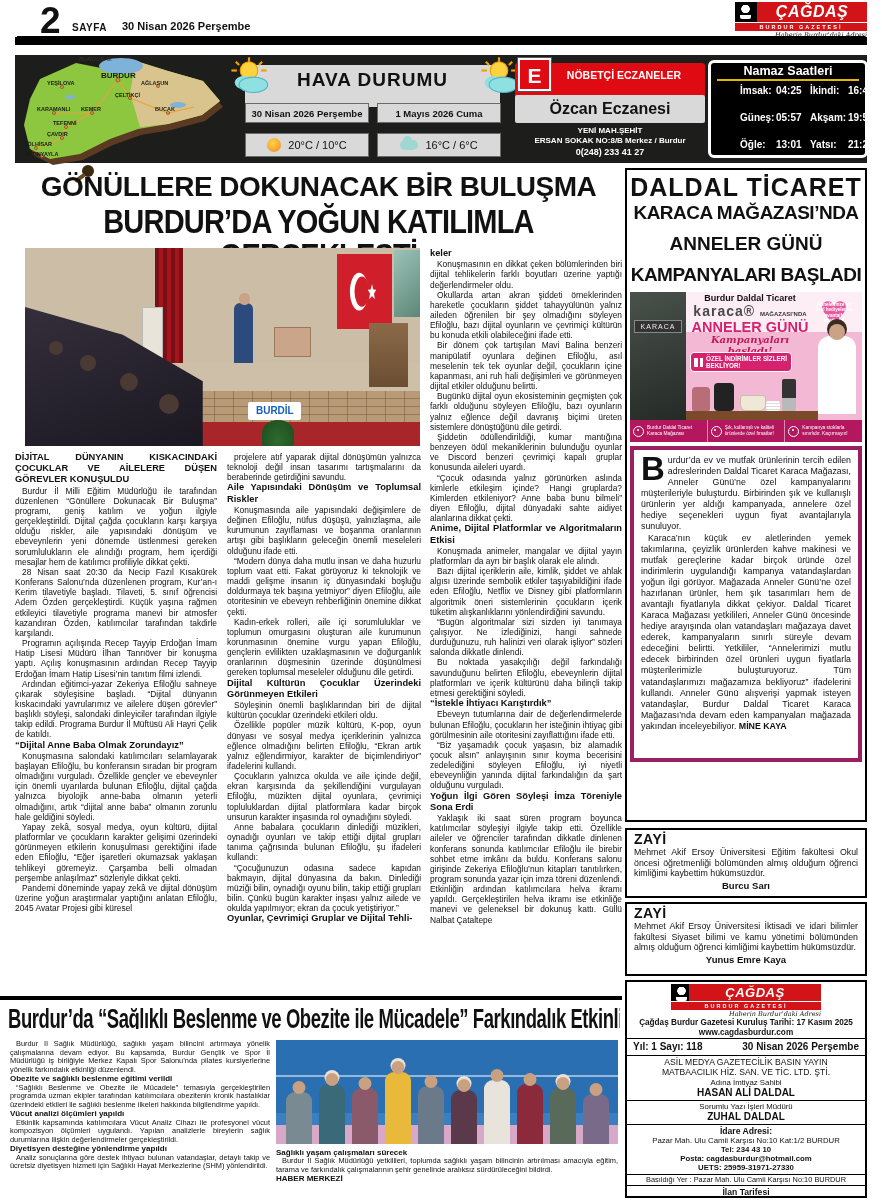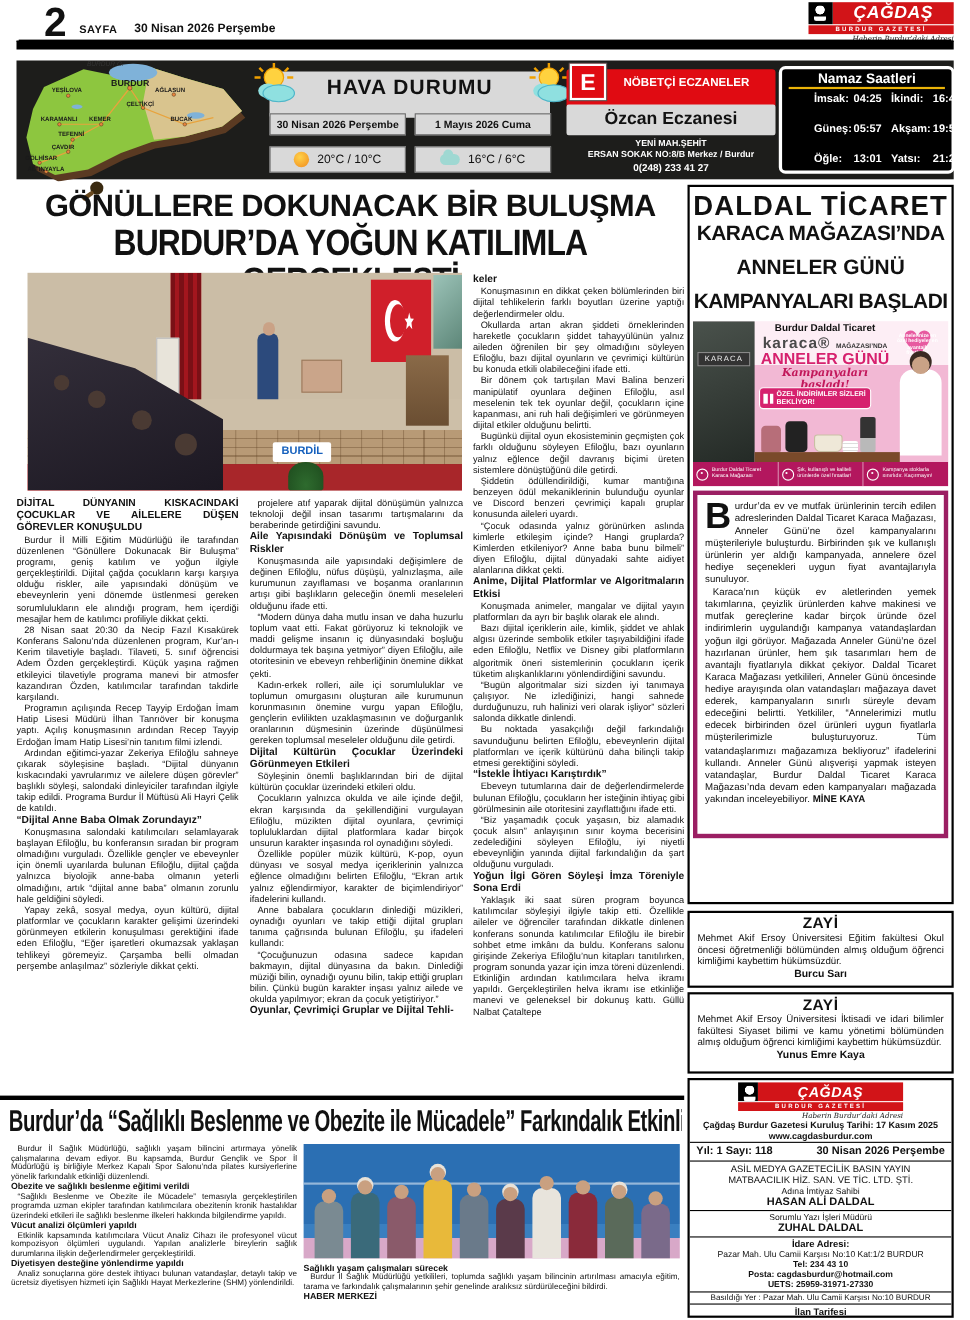--- a/index.html
+++ b/index.html
@@ -109,21 +109,21 @@
   .pf-cell{flex:1;display:flex;align-items:center;gap:3px;padding:0 3px;border-right:1px solid rgba(255,255,255,.5);font-size:4.8px;line-height:1.2;}
   .pf-cell:last-child{border-right:none;}
   .pf-ic{width:9px;height:9px;border:1px solid #fff;border-radius:50%;flex:none;position:relative;}
   .pf-ic:after{content:"";position:absolute;left:2.5px;top:2.5px;width:2px;height:2px;background:#fff;border-radius:50%;}
   .ad-text{margin:4px 3px;border:4px solid #9b1f63;padding:5px 7px;height:316px;overflow:hidden;text-align:justify;font-size:8.8px;line-height:1.26;box-sizing:border-box;}
   .ad-text p{margin:0;}
   .ad-text p.ind{text-indent:7px;}
   .dropcap{float:left;font-size:33px;font-weight:900;line-height:.82;padding-right:3px;}
   
   .zayi{position:absolute;left:625px;width:242px;border:2px solid #000;box-sizing:border-box;padding:1px 7px;background:#fff;}
-  .zayi h4{margin:0;text-align:center;font-size:14px;letter-spacing:.5px;}
+  .zayi h4{margin:0;text-align:left;font-size:14px;letter-spacing:.5px;}
   .zayi p{margin:0;font-size:8.8px;line-height:1.22;text-align:justify;}
   .zayi .sig{text-align:center;font-weight:bold;font-size:9.5px;margin-top:1px;}
   
   .mast{position:absolute;left:625px;top:980px;width:242px;height:218px;border:2px solid #000;box-sizing:border-box;background:#fff;font-size:7.8px;overflow:hidden;}
   .m-row{border-bottom:1.5px solid #000;padding:1px 4px;text-align:center;line-height:1.18;}
   .m-row:last-child{border-bottom:none;}
   .m-logo{display:flex;flex-direction:column;width:150px;margin:1px auto 0;}
   .m-issue{display:flex;justify-content:space-between;font-size:10px;font-weight:bold;padding:2px 6px;align-items:center;}
   .m-co{font-size:8.6px;line-height:1.2;}
   .m-big{font-size:10px;font-weight:bold;}
@@ -300,31 +300,32 @@
 
   <div id="col1" class="col">
       <p class="bh">DİJİTAL DÜNYANIN KISKACINDAKİ ÇOCUKLAR VE AİLELERE DÜŞEN GÖREVLER KONUŞULDU</p>
       <p class="bp">Burdur İl Milli Eğitim Müdürlüğü ile tarafından düzenlenen “Gönüllere Dokunacak Bir Buluşma” programı, geniş katılım ve yoğun ilgiyle gerçekleştirildi. Dijital çağda çocukların karşı karşıya olduğu riskler, aile yapısındaki dönüşüm ve ebeveynlerin yeni dönemde üstlenmesi gereken sorumlulukların ele alındığı program, hem içerdiği mesajlar hem de katılımcı profiliyle dikkat çekti.</p>
       <p class="bp">28 Nisan saat 20:30 da Necip Fazıl Kısakürek Konferans Salonu’nda düzenlenen program, Kur’an-ı Kerim tilavetiyle başladı. Tilaveti, 5. sınıf öğrencisi Adem Özden gerçekleştirdi. Küçük yaşına rağmen etkileyici tilavetiyle programa manevi bir atmosfer kazandıran Özden, katılımcılar tarafından takdirle karşılandı.</p>
       <p class="bp">Programın açılışında Recep Tayyip Erdoğan İmam Hatip Lisesi Müdürü İlhan Tanrıöver bir konuşma yaptı. Açılış konuşmasının ardından Recep Tayyip Erdoğan İmam Hatip Lisesi’nin tanıtım filmi izlendi.</p>
       <p class="bp">Ardından eğitimci-yazar Zekeriya Efiloğlu sahneye çıkarak söyleşisine başladı. “Dijital dünyanın kıskacındaki yavrularımız ve ailelere düşen görevler” başlıklı söyleşi, salondaki dinleyiciler tarafından ilgiyle takip edildi. Programa Burdur İl Müftüsü Ali Hayri Çelik de katıldı.</p>
       <p class="bh">“Dijital Anne Baba Olmak Zorundayız”</p>
       <p class="bp">Konuşmasına salondaki katılımcıları selamlayarak başlayan Efiloğlu, bu konferansın sıradan bir program olmadığını vurguladı. Özellikle gençler ve ebeveynler için önemli uyarılarda bulunan Efiloğlu, dijital çağda yalnızca biyolojik anne-baba olmanın yeterli olmadığını, artık “dijital anne baba” olmanın zorunlu hale geldiğini söyledi.</p>
       <p class="bp">Yapay zekâ, sosyal medya, oyun kültürü, dijital platformlar ve çocukların karakter gelişimi üzerindeki görünmeyen etkilerin konuşulması gerektiğini ifade eden Efiloğlu, “Eğer işaretleri okumazsak yaklaşan tehlikeyi göremeyiz. Çarşamba belli olmadan perşembe anlaşılmaz” sözleriyle dikkat çekti.</p>
+      <p class="bp">Pandemi döneminde yapay zekâ ve dijital dönüşüm üzerine yoğun araştırmalar yaptığını anlatan Efiloğlu, 2045 Avatar Projesi gibi küresel</p>
     </div>
   <div id="col2" class="col">
       <p class="bp">projelere atıf yaparak dijital dönüşümün yalnızca teknoloji değil insan tasarımı tartışmalarını da beraberinde getirdiğini savundu.</p>
       <p class="bh">Aile Yapısındaki Dönüşüm ve Toplumsal Riskler</p>
       <p class="bp">Konuşmasında aile yapısındaki değişimlere de değinen Efiloğlu, nüfus düşüşü, yalnızlaşma, aile kurumunun zayıflaması ve boşanma oranlarının artışı gibi başlıkların geleceğin önemli meseleleri olduğunu ifade etti.</p>
       <p class="bp">“Modern dünya daha mutlu insan ve daha huzurlu toplum vaat etti. Fakat görüyoruz ki teknolojik ve maddi gelişme insanın iç dünyasındaki boşluğu doldurmaya tek başına yetmiyor” diyen Efiloğlu, aile otoritesinin ve ebeveyn rehberliğinin önemine dikkat çekti.</p>
       <p class="bp">Kadın-erkek rolleri, aile içi sorumluluklar ve toplumun omurgasını oluşturan aile kurumunun korunmasının önemine vurgu yapan Efiloğlu, gençlerin evlilikten uzaklaşmasının ve doğurganlık oranlarının düşmesinin üzerinde düşünülmesi gereken toplumsal meseleler olduğunu dile getirdi.</p>
       <p class="bh">Dijital Kültürün Çocuklar Üzerindeki Görünmeyen Etkileri</p>
       <p class="bp">Söyleşinin önemli başlıklarından biri de dijital kültürün çocuklar üzerindeki etkileri oldu.</p>
+      <p class="bp">Özellikle popüler müzik kültürü, K-pop, oyun dünyası ve sosyal medya içeriklerinin yalnızca eğlence olmadığını belirten Efiloğlu, “Ekran artık yalnız eğlendirmiyor, karakter de biçimlendiriyor” ifadelerini kullandı.</p>
       <p class="bp">Çocukların yalnızca okulda ve aile içinde değil, ekran karşısında da şekillendiğini vurgulayan Efiloğlu, müzikten dijital oyunlara, çevrimiçi topluluklardan dijital platformlara kadar birçok unsurun karakter inşasında rol oynadığını söyledi.</p>
-      <p class="bp">Özellikle popüler müzik kültürü, K-pop, oyun dünyası ve sosyal medya içeriklerinin yalnızca eğlence olmadığını belirten Efiloğlu, “Ekran artık yalnız eğlendirmiyor, karakter de biçimlendiriyor” ifadelerini kullandı.</p>
       <p class="bp">Anne babalara çocukların dinlediği müzikleri, oynadığı oyunları ve takip ettiği dijital grupları tanıma çağrısında bulunan Efiloğlu, şu ifadeleri kullandı:</p>
       <p class="bp">“Çocuğunuzun odasına sadece kapıdan bakmayın, dijital dünyasına da bakın. Dinlediği müziği bilin, oynadığı oyunu bilin, takip ettiği grupları bilin. Çünkü bugün karakter inşası yalnız ailede ve okulda yapılmıyor; ekran da çocuk yetiştiriyor.”</p>
       <p class="bh">Oyunlar, Çevrimiçi Gruplar ve Dijital Tehli-</p>
     </div>
   <div id="col3" class="col">
       <p class="bh">keler</p>
       <p class="bp">Konuşmasının en dikkat çeken bölümlerinden biri dijital tehlikelerin farklı boyutları üzerine yaptığı değerlendirmeler oldu.</p>
       <p class="bp">Okullarda artan akran şiddeti örneklerinden hareketle çocukların şiddet tahayyülünün yalnız aileden öğrenilen bir şey olmadığını söyleyen Efiloğlu, bazı dijital oyunların ve çevrimiçi kültürün bu konuda etkili olabileceğini ifade etti.</p>
       <p class="bp">Bir dönem çok tartışılan Mavi Balina benzeri manipülatif oyunlara değinen Efiloğlu, asıl meselenin tek tek oyunlar değil, çocukların içine kapanması, ani ruh hali değişimleri ve görünmeyen dijital etkiler olduğunu belirtti.</p>
       <p class="bp">Bugünkü dijital oyun ekosisteminin geçmişten çok farklı olduğunu söyleyen Efiloğlu, bazı oyunların yalnız eğlence değil davranış biçimi üreten sistemlere dönüştüğünü dile getirdi.</p>

